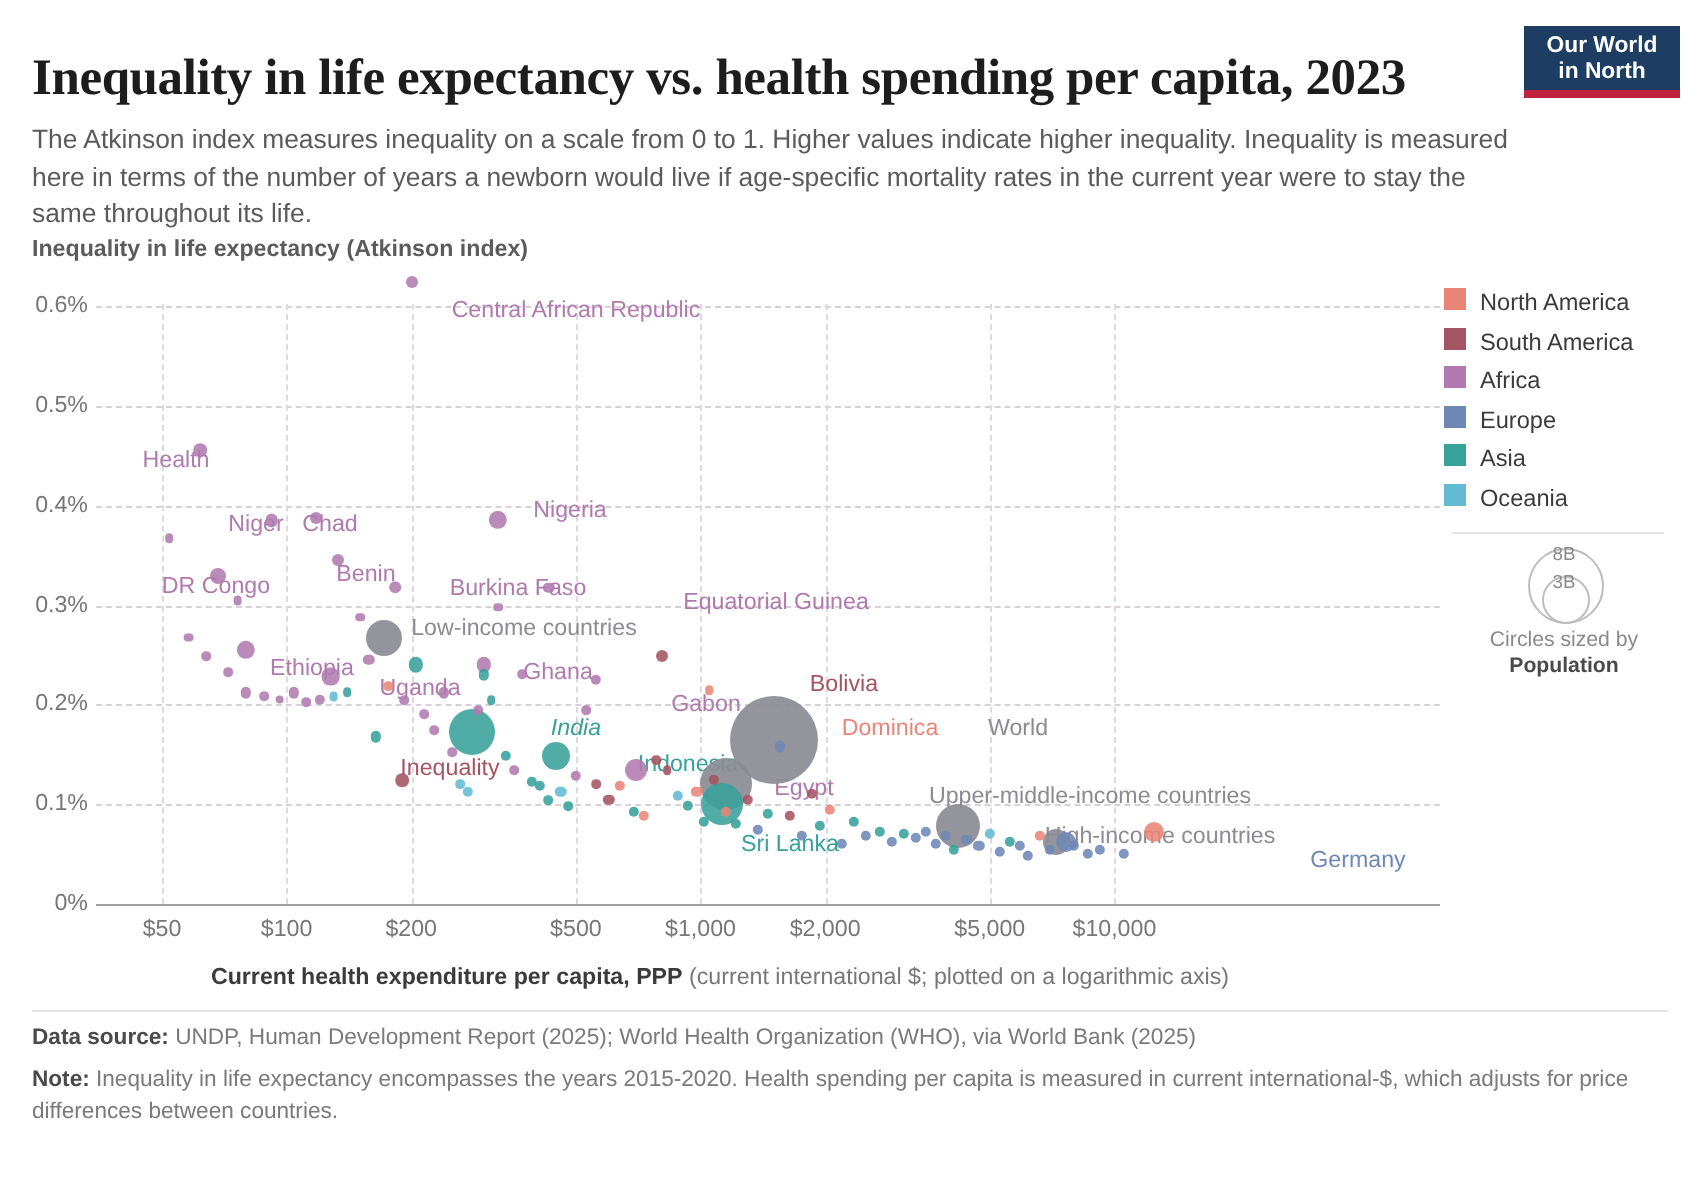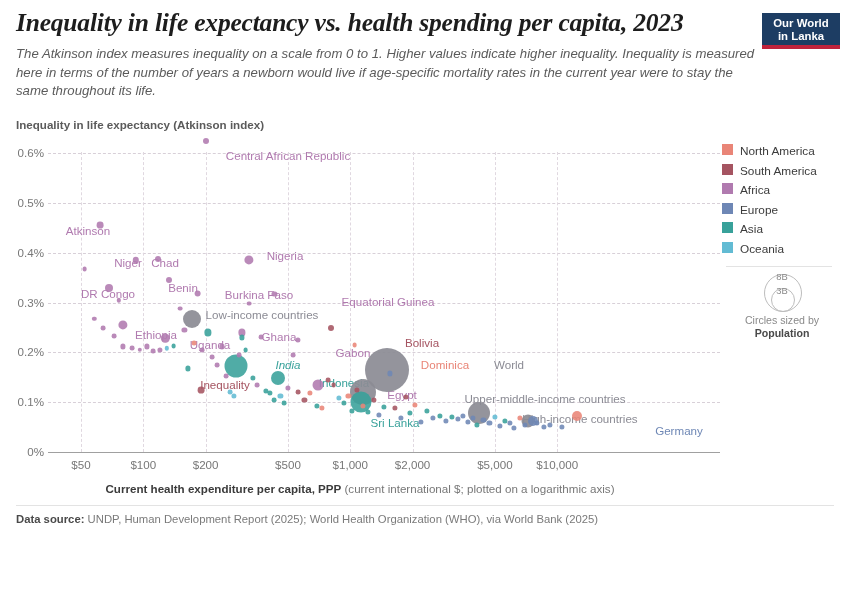--- a/index.html
+++ b/index.html
@@ -4,21 +4,21 @@
 <style>
   html,body{margin:0;padding:0;}
   body{
     width:850px;height:600px;background:#ffffff;overflow:hidden;
     font-family:"Liberation Sans",sans-serif;color:#5b5b5b;
     -webkit-font-smoothing:antialiased;
   }
   #page{position:relative;width:850px;height:600px;}
 
   
-  .hdr{position:absolute;left:16px;top:8px;width:740px;font-style:italic;}
+  .hdr{position:absolute;left:16px;top:24px;width:740px;}
   .hdr h1{
     margin:0;font-family:"Liberation Serif",serif;font-weight:700;
     font-size:25.5px;line-height:30px;color:#1d1d1d;letter-spacing:-0.2px;
   }
   .hdr p{
     margin:7px 0 0 0;font-size:13.2px;line-height:18.6px;color:#5b5b5b;
   }
   .logo{
     position:absolute;right:10px;top:13px;width:78px;height:36px;
     background:#1d3d63;border-bottom:4px solid #c0233c;box-sizing:border-box;
@@ -82,21 +82,21 @@
 <body>
 
 <div id="page">
 
   <div class="hdr">
     <h1>Inequality in life expectancy vs. health spending per capita, 2023</h1>
     <p>The Atkinson index measures inequality on a scale from 0 to 1. Higher values indicate higher inequality. Inequality is measured here in terms of the number of years a newborn would live if age-specific mortality rates in the current year were to stay the same throughout its life.</p>
   </div>
   <div class="logo">
     <div>Our World</div>
-    <div>in Lanka</div>
+    <div>in North</div>
   </div>
 
   <div class="ylabel">Inequality in life expectancy (Atkinson index)</div>
 
   <div class="plot" id="plot">
       <div class="gridh" style="top: 15.2px;"></div>
       <div class="ytick" style="top: 8.2px;">0.6%</div>
       <div class="gridh" style="top: 65px;"></div>
       <div class="ytick" style="top: 58px;">0.5%</div>
       <div class="gridh" style="top: 114.8px;"></div>
@@ -232,21 +232,21 @@
       <div class="dot" style="left: 235.842px; top: 228.344px; width: 23px; height: 23px; background: rgb(56, 161, 154); opacity: 0.88; z-index: 89;"></div>
       <div class="dot" style="left: 278.486px; top: 240.296px; width: 14px; height: 14px; background: rgb(56, 161, 154); opacity: 0.88; z-index: 93;"></div>
       <div class="dot" style="left: 200.99px; top: 251.75px; width: 6.8px; height: 6.8px; background: rgb(165, 84, 97); opacity: 0.88; z-index: 97;"></div>
       <div class="dot" style="left: 318.198px; top: 246.77px; width: 11px; height: 11px; background: rgb(176, 122, 175); opacity: 0.88; z-index: 95;"></div>
       <div class="dot" style="left: 386.699px; top: 231.83px; width: 44px; height: 44px; background: rgb(139, 139, 148); opacity: 0.92; z-index: 78;"></div>
       <div class="dot" style="left: 362.818px; top: 254.24px; width: 26px; height: 26px; background: rgb(139, 139, 148); opacity: 0.92; z-index: 87;"></div>
       <div class="dot" style="left: 361.241px; top: 264.2px; width: 21px; height: 21px; background: rgb(56, 161, 154); opacity: 0.88; z-index: 90;"></div>
       <div class="dot" style="left: 479.241px; top: 275.156px; width: 22px; height: 22px; background: rgb(139, 139, 148); opacity: 0.92; z-index: 89;"></div>
       <div class="dot" style="left: 532.546px; top: 283.124px; width: 10px; height: 10px; background: rgb(110, 135, 181); opacity: 0.88; z-index: 95;"></div>
       <div class="lbl" style="left: 288px; top: 17px; color: rgb(176, 122, 175);">Central African Republic</div>
-      <div class="lbl" style="left: 88px; top: 92px; color: rgb(176, 122, 175);">Atkinson</div>
+      <div class="lbl" style="left: 88px; top: 92px; color: rgb(176, 122, 175);">Health</div>
       <div class="lbl" style="left: 128px; top: 124px; color: rgb(176, 122, 175);">Niger</div>
       <div class="lbl" style="left: 165px; top: 124px; color: rgb(176, 122, 175);">Chad</div>
       <div class="lbl" style="left: 285px; top: 117px; color: rgb(176, 122, 175);">Nigeria</div>
       <div class="lbl" style="left: 108px; top: 155px; color: rgb(176, 122, 175);">DR Congo</div>
       <div class="lbl" style="left: 183px; top: 149px; color: rgb(176, 122, 175);">Benin</div>
       <div class="lbl" style="left: 259px; top: 156px; color: rgb(176, 122, 175);">Burkina Faso</div>
       <div class="lbl" style="left: 388px; top: 163px; color: rgb(176, 122, 175);">Equatorial Guinea</div>
       <div class="lbl" style="left: 262px; top: 176px; color: rgb(139, 139, 148);">Low-income countries</div>
       <div class="lbl" style="left: 156px; top: 196px; color: rgb(176, 122, 175);">Ethiopia</div>
       <div class="lbl" style="left: 210px; top: 206px; color: rgb(176, 122, 175);">Uganda</div>
@@ -308,15 +308,19 @@
       <b>Population</b>
     </div>
   </div>
 
   <div class="footline"></div>
   <div class="foot">
     <div class="row">
       <b>Data source:</b>
       <span>UNDP, Human Development Report (2025); World Health Organization (WHO), via World Bank (2025)</span>
     </div>
+    <div class="row">
+      <b>Note:</b>
+      <span>Inequality in life expectancy encompasses the years 2015-2020. Health spending per capita is measured in current international-$, which adjusts for price differences between countries.</span>
+    </div>
   </div>
 
 </div>
 
 </body></html>

